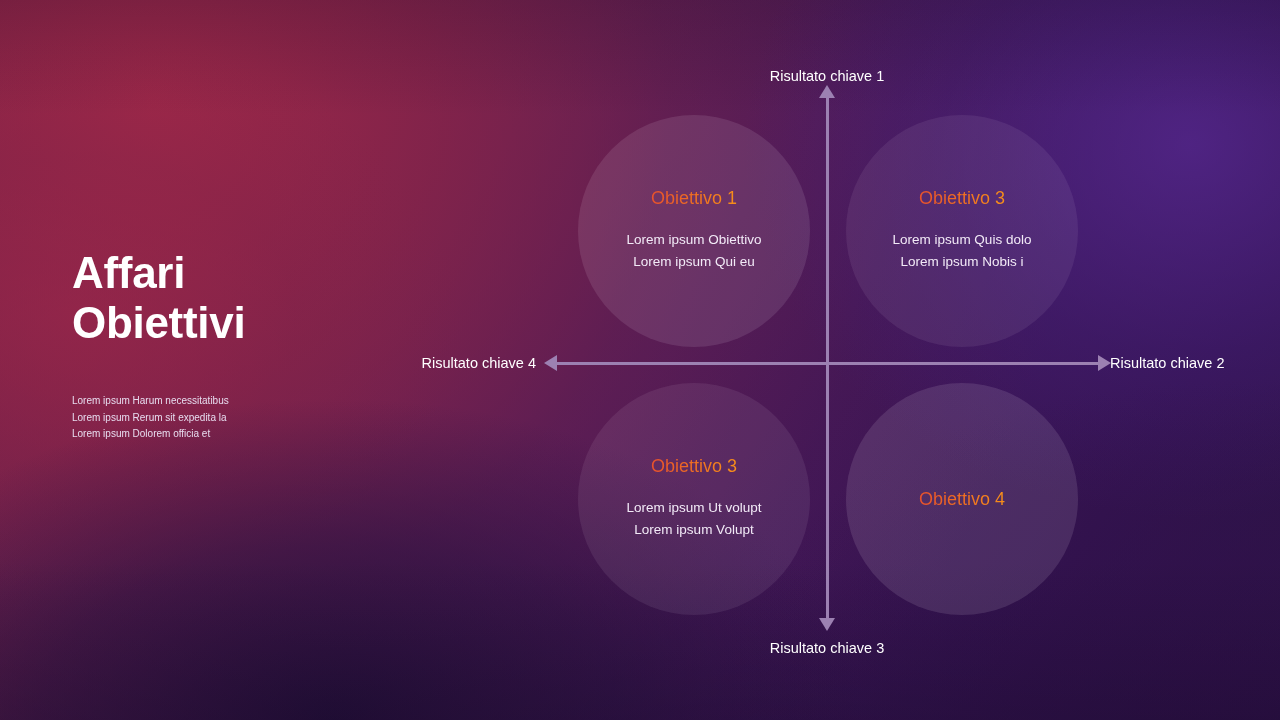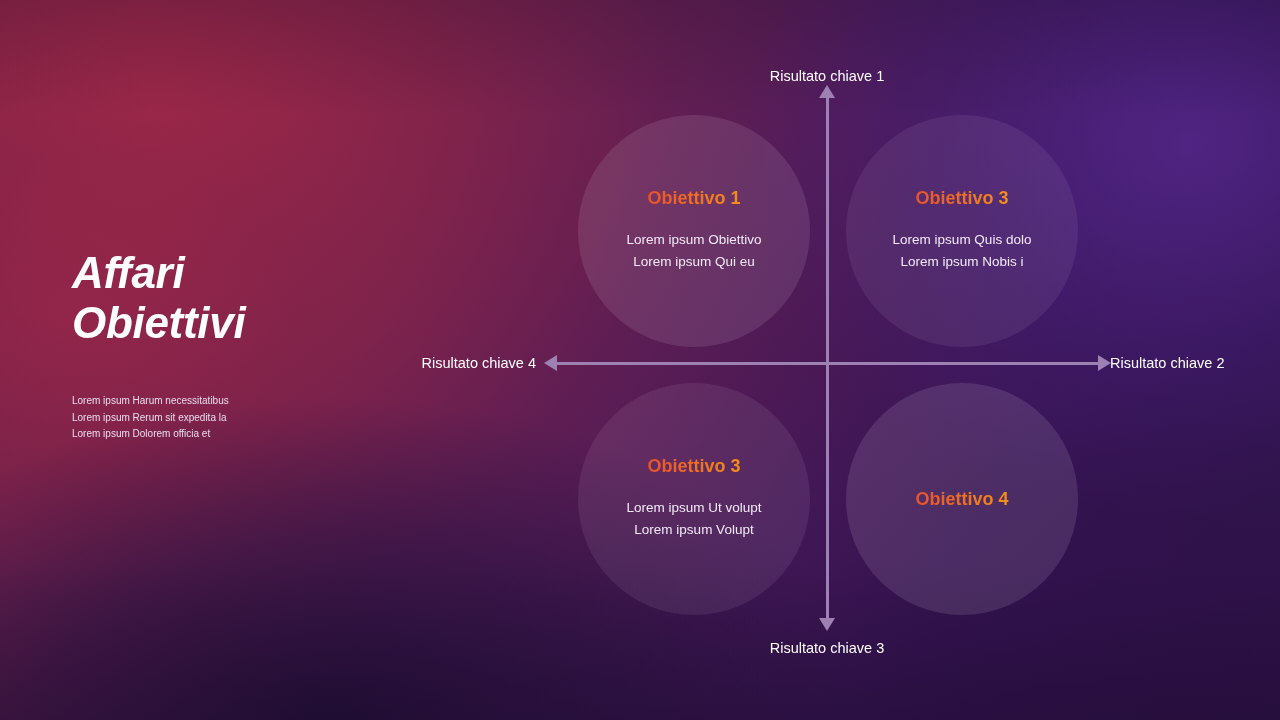--- a/index.html
+++ b/index.html
@@ -87,21 +87,20 @@
     width: 300px;
   }
   .slide-title {
     margin: 0;
     color: #ffffff;
     font-size: 44px;
     line-height: 1.13;
     font-weight: bold;
     letter-spacing: -0.3px;
     white-space: pre-line;
-    font-style: italic;
   }
   .slide-body {
     margin: 0;
     padding-top: 46px;
     color: #e7dcef;
     font-size: 10px;
     line-height: 1.62;
     white-space: pre-line;
     font-weight: normal;
   }
@@ -223,21 +222,21 @@
   }
   .c4 {
     left: 446px;  top: 343px;
     width: 232px; height: 232px;
     background: rgba(255, 248, 255, 0.115);
   }
 
   .circle-title {
     margin: 0;
     font-size: 18px;
-    font-weight: bold;
+    font-weight: normal;
     line-height: 1;
     background-image: linear-gradient(95deg, #e8512c 0%, #ef6d22 48%, #f79019 100%);
     -webkit-background-clip: text;
     background-clip: text;
     color: transparent;
     -webkit-text-fill-color: transparent;
   }
   .circle-body {
     margin: 0;
     padding-top: 22px;

